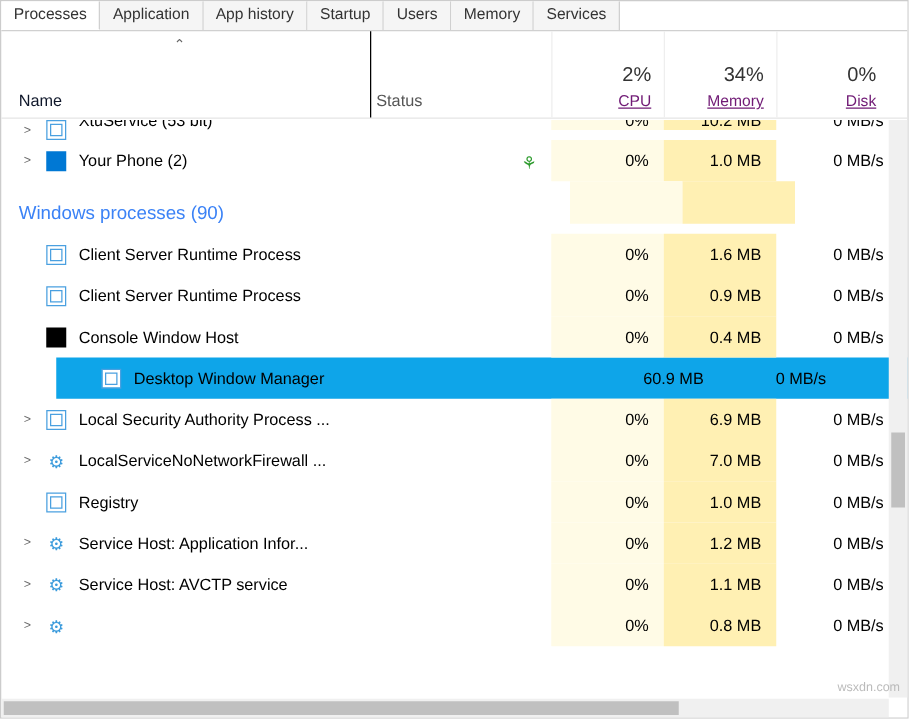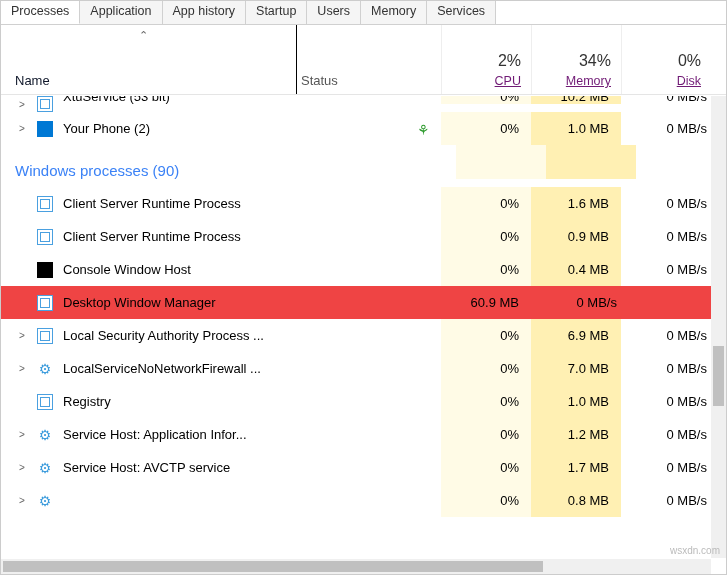--- a/index.html
+++ b/index.html
@@ -21,21 +21,21 @@
   .sort-arrow { position: absolute; top: 4px; left: 138px; color: #666; font-size: 11px; }
 
   
   .body { position: absolute; top: 95px; left: 0; right: 0; bottom: 16px; overflow: hidden; }
 
   .row { display: flex; align-items: center; height: 33px; }
   .row .c-name { flex: 0 0 440px; display: flex; align-items: center; padding-left: 14px; gap: 2px; }
   .row .c-cpu  { flex: 0 0 90px; text-align: right; padding-right: 12px; background: #fffbe6; height: 100%; display:flex; align-items:center; justify-content:flex-end; }
   .row .c-mem  { flex: 0 0 90px; text-align: center; padding-right: 12px; background: #fff0b3; height: 100%; display:flex; align-items:center; justify-content:flex-end; }
   .row .c-disk { flex: 0 0 90px; text-align: right; padding-right: 4px; height: 100%; display:flex; align-items:center; justify-content:flex-end; }
-  .row.selected { background: #ef4444; }
+  .row.selected { background: #0ea5e9; margin-left: 44px; }
   .row.selected .c-cpu, .row.selected .c-mem { background: transparent; }
 
   .group-row { height: 42px; display:flex; align-items:flex-end; padding: 0 0 8px 14px; }
   .group-label { color: #3b82f6; font-size: 15px; }
   .group-fill { display:flex; margin-left:auto; height:100%; }
   .group-fill .gc { width:90px; }
   .gc.cpu{background:#fffbe6;} .gc.mem{background:#fff0b3;}
 
   .expander { width: 14px; color: #666; font-size: 10px; text-align: center; }
   .icon { width: 16px; height: 16px; margin: 0 8px 0 6px; display: inline-flex; align-items:center; justify-content:center; }
@@ -197,21 +197,21 @@
         <div class="c-mem">1.2 MB</div>
         <div class="c-disk">0 MB/s</div>
       </div>
       <div class="row">
         <div class="c-name">
           <span class="expander">&gt;</span>
           <span class="icon icon-gear">⚙</span>
           <span>Service Host: AVCTP service</span>
         </div>
         <div class="c-cpu">0%</div>
-        <div class="c-mem">1.7 MB</div>
+        <div class="c-mem">1.1 MB</div>
         <div class="c-disk">0 MB/s</div>
       </div>
       <div class="row">
         <div class="c-name">
           <span class="expander">&gt;</span>
           <span class="icon icon-gear">⚙</span>
         </div>
         <div class="c-cpu">0%</div>
         <div class="c-mem">0.8 MB</div>
         <div class="c-disk">0 MB/s</div>

